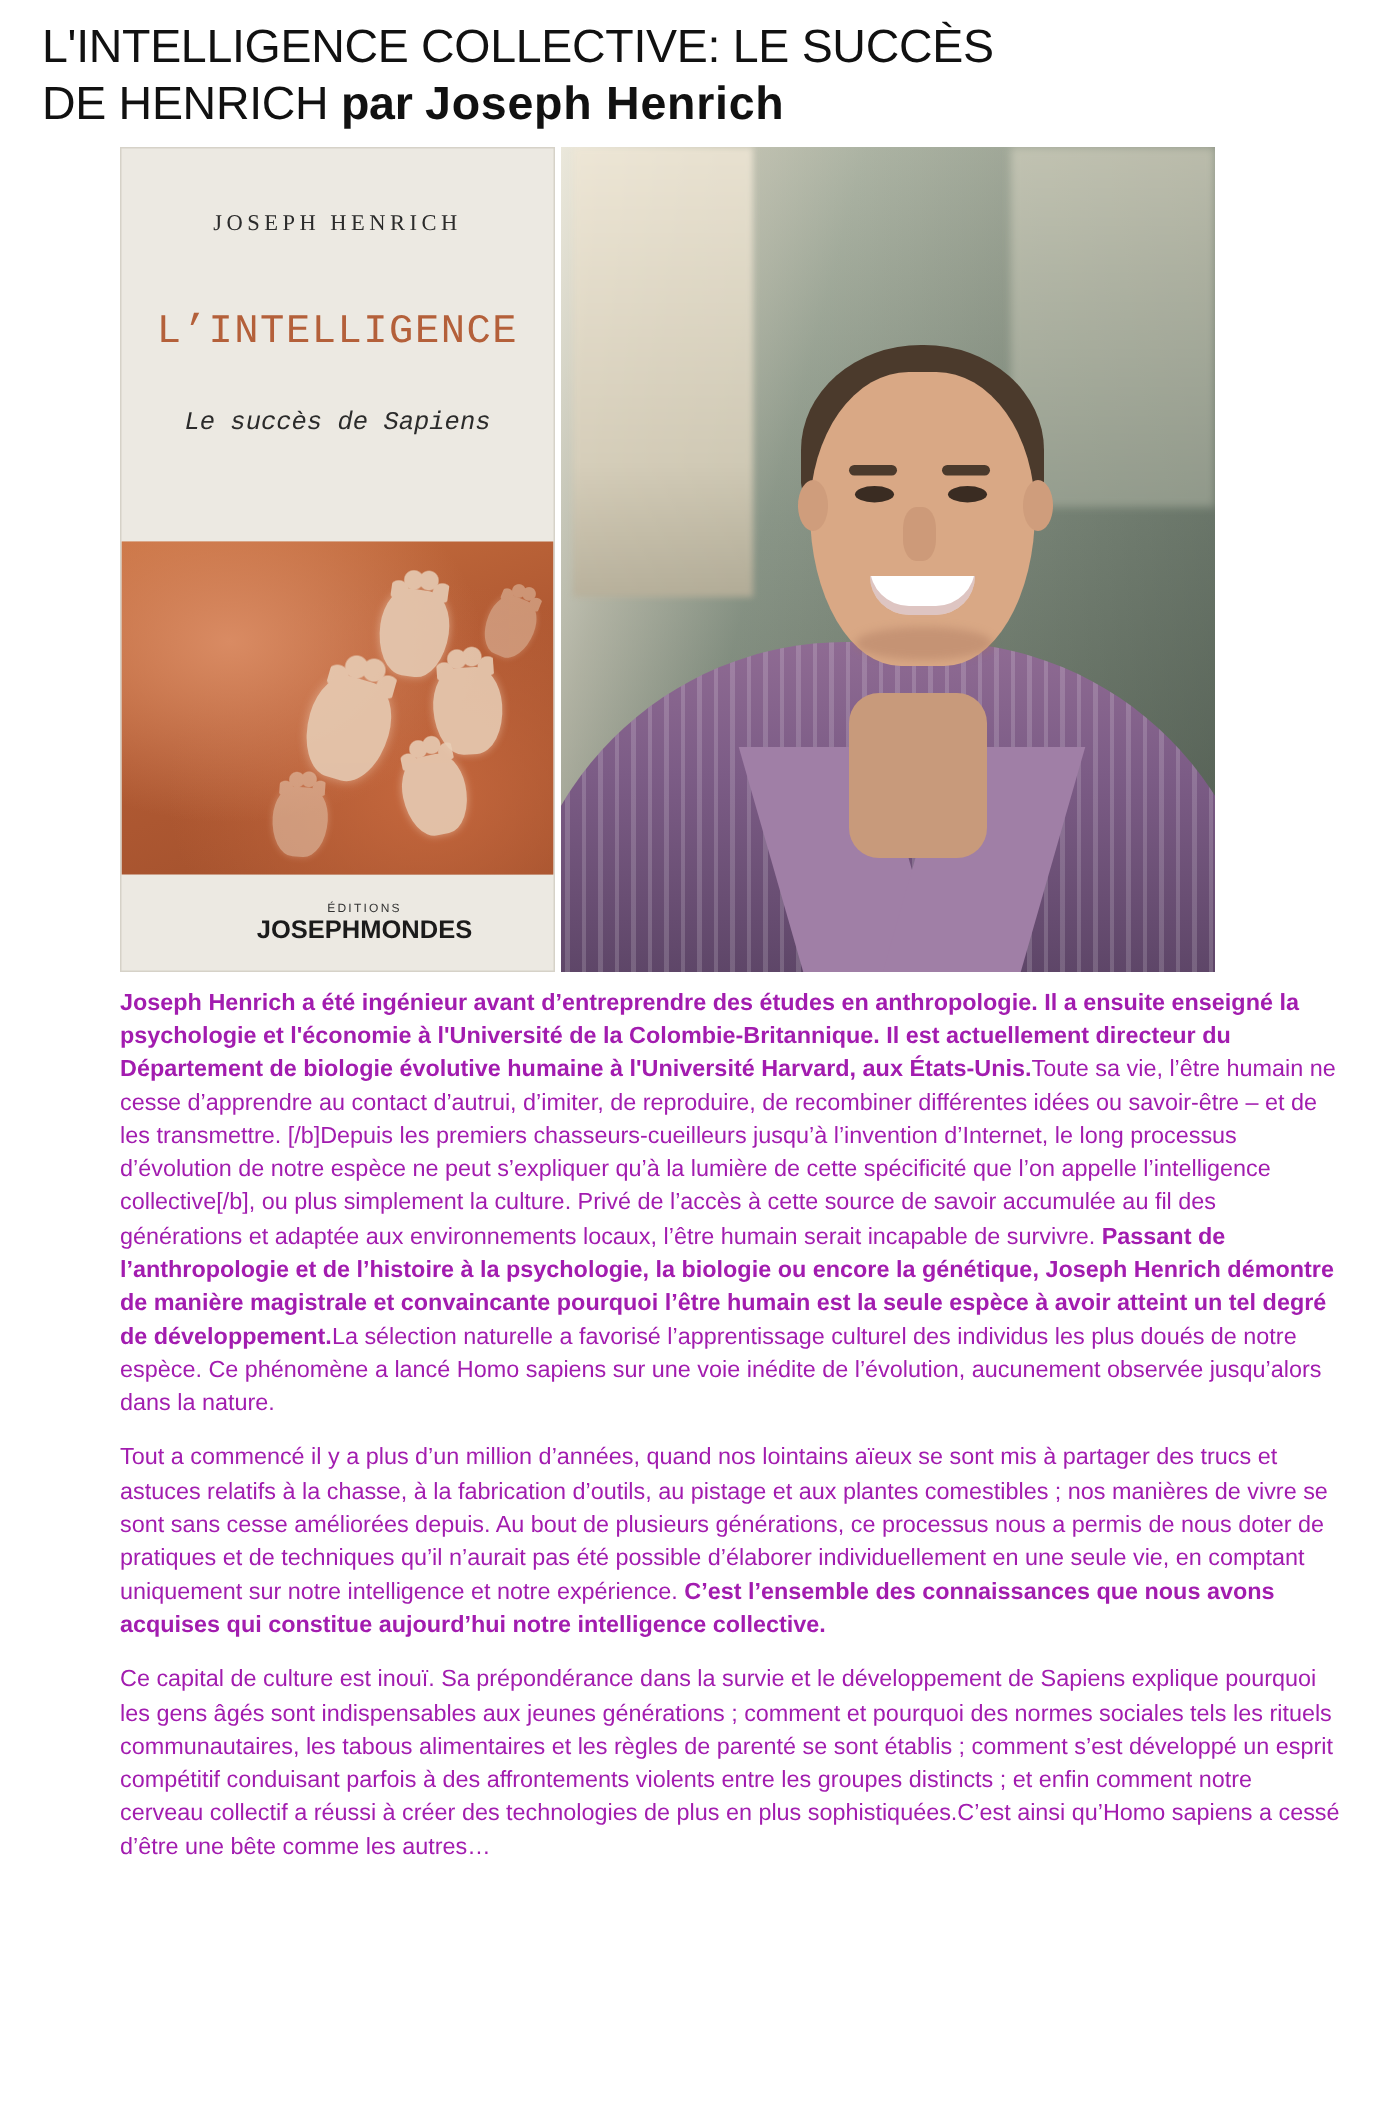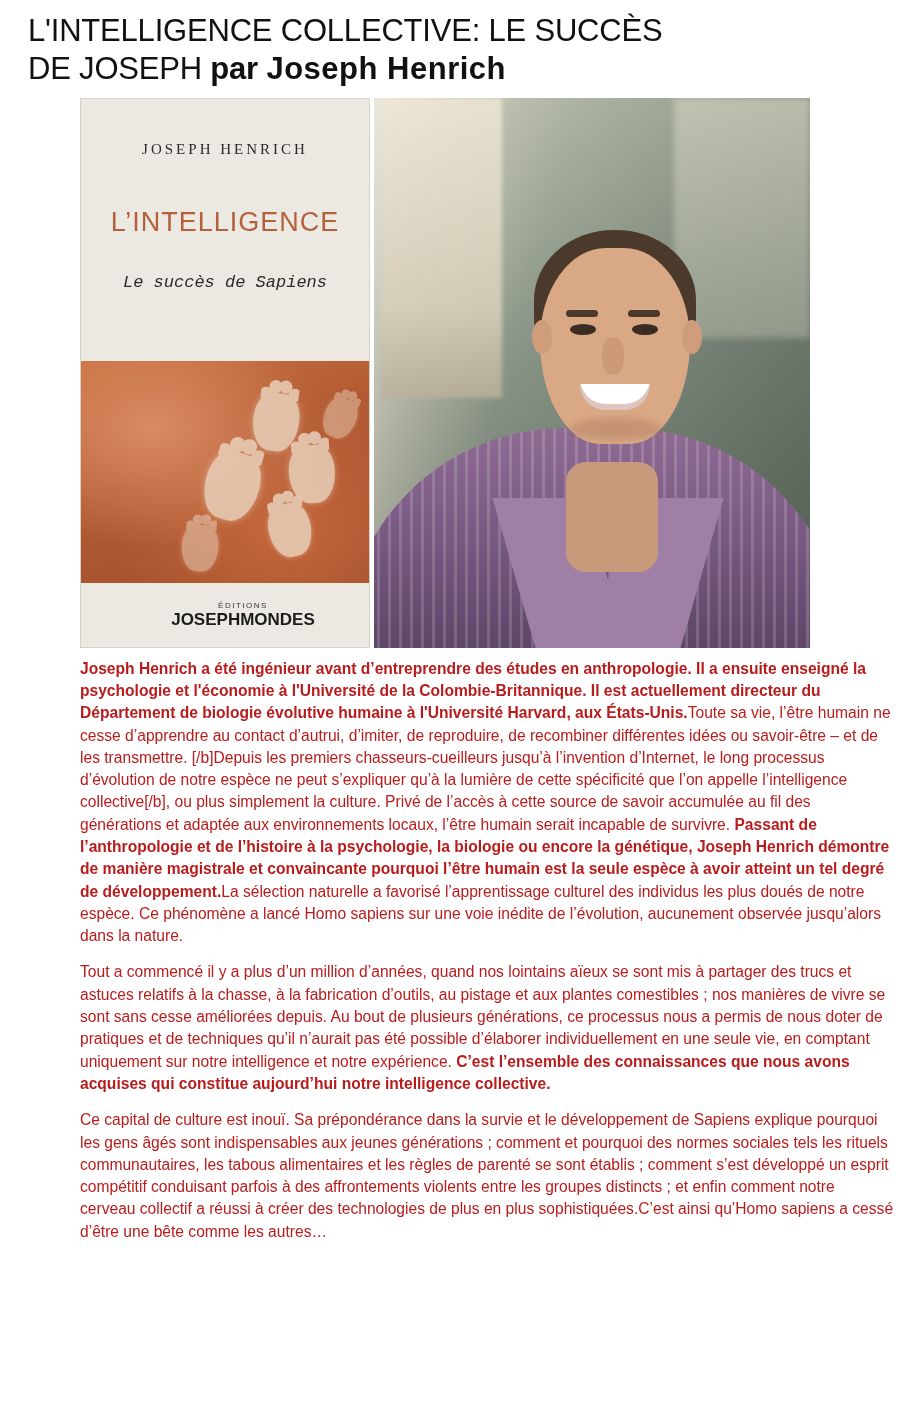--- a/index.html
+++ b/index.html
@@ -57,21 +57,21 @@
     text-align: center;
     margin-top: 42px;
     font-family: "Liberation Serif", serif;
     font-size: 15px;
     letter-spacing: 3px;
     color: #2b2b2b;
   }
   .cover-title {
     text-align: center;
     margin-top: 48px;
-    font-family: Liberation Sans, sans-serif;
+    font-family: Liberation Mono, monospace;
     font-size: 27px;
     line-height: 1.25;
     letter-spacing: 1px;
     color: #b4603a;
   }
   .cover-sub {
     text-align: center;
     margin-top: 34px;
     font-family: Liberation Mono, monospace;
     font-style: italic;
@@ -281,40 +281,40 @@
     top: 320px;
     width: 92px;
     height: 22px;
     background: rgba(160,110,85,0.35);
     border-radius: 50%;
     filter: blur(3px);
   }
   .body-text {
     font-size: 15.6px;
     line-height: 1.43;
-    color: #b91c1c;
+    color: #a21caf;
     padding: 0 8px 0 52px;
     text-align: left;
   }
   .body-text p {
     margin: 0 0 14px 0;
   }
   .body-text b {
     font-weight: bold;
   }
 </style>
 </head>
 <body>
 
 <div class="page">
 
   <h1 class="title-block">
     <span class="title-main">L'INTELLIGENCE COLLECTIVE: LE SUCCÈS</span>
     <br>
-    <span class="title-main">DE JOSEPH</span>
+    <span class="title-main">DE HENRICH</span>
     <span class="title-par">par</span>
     <span class="title-author">Joseph Henrich</span>
   </h1>
 
   <div class="media-row">
 
     <div class="book-cover">
       <div class="cover-author">JOSEPH HENRICH</div>
       <div class="cover-title">
         <span>L’INTELLIGENCE</span><br>

